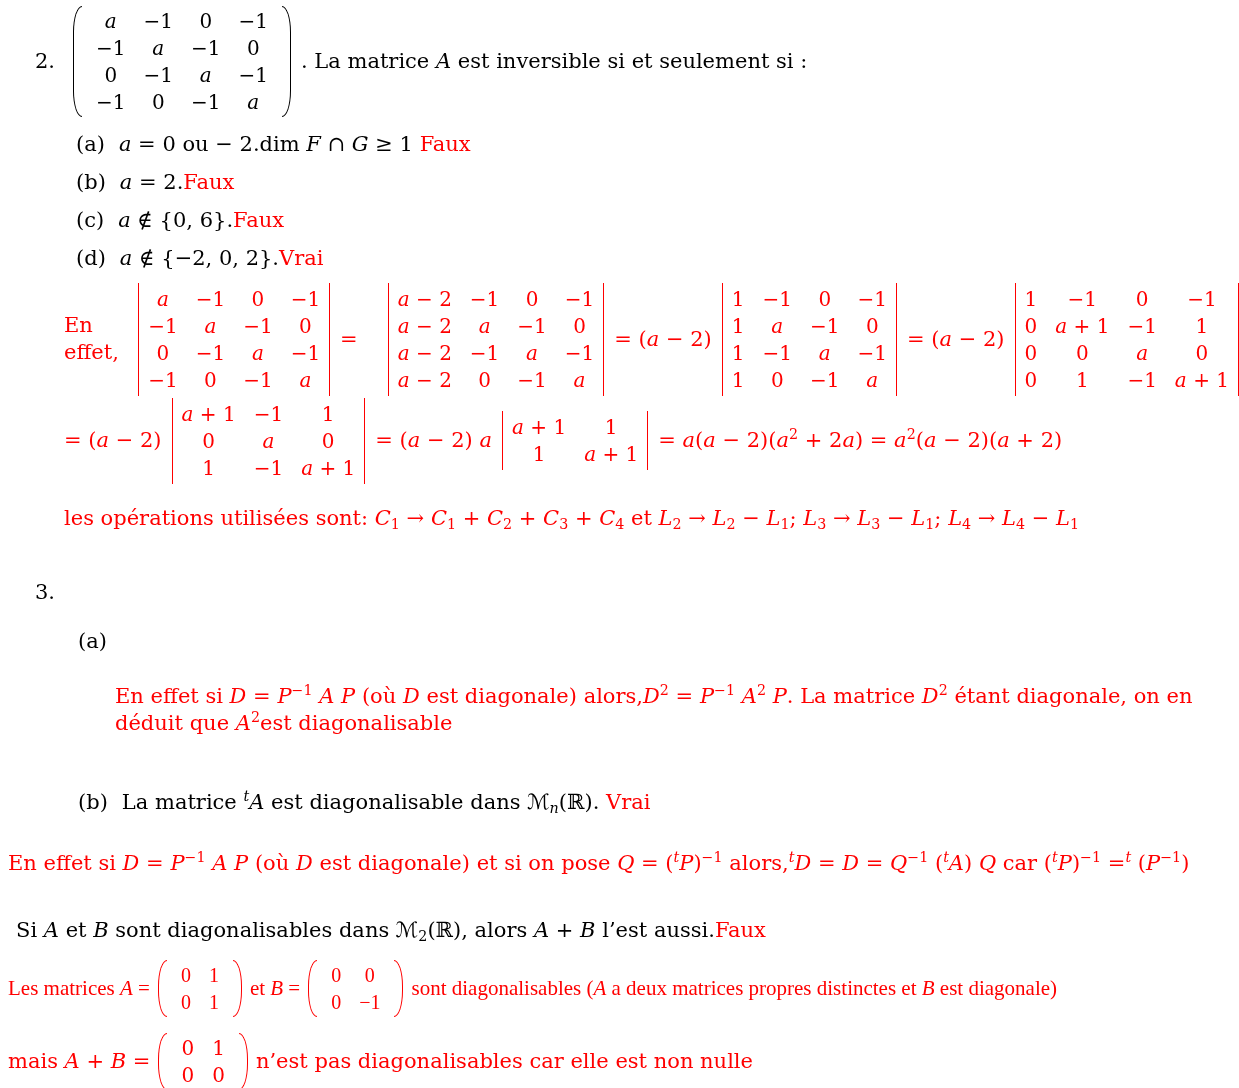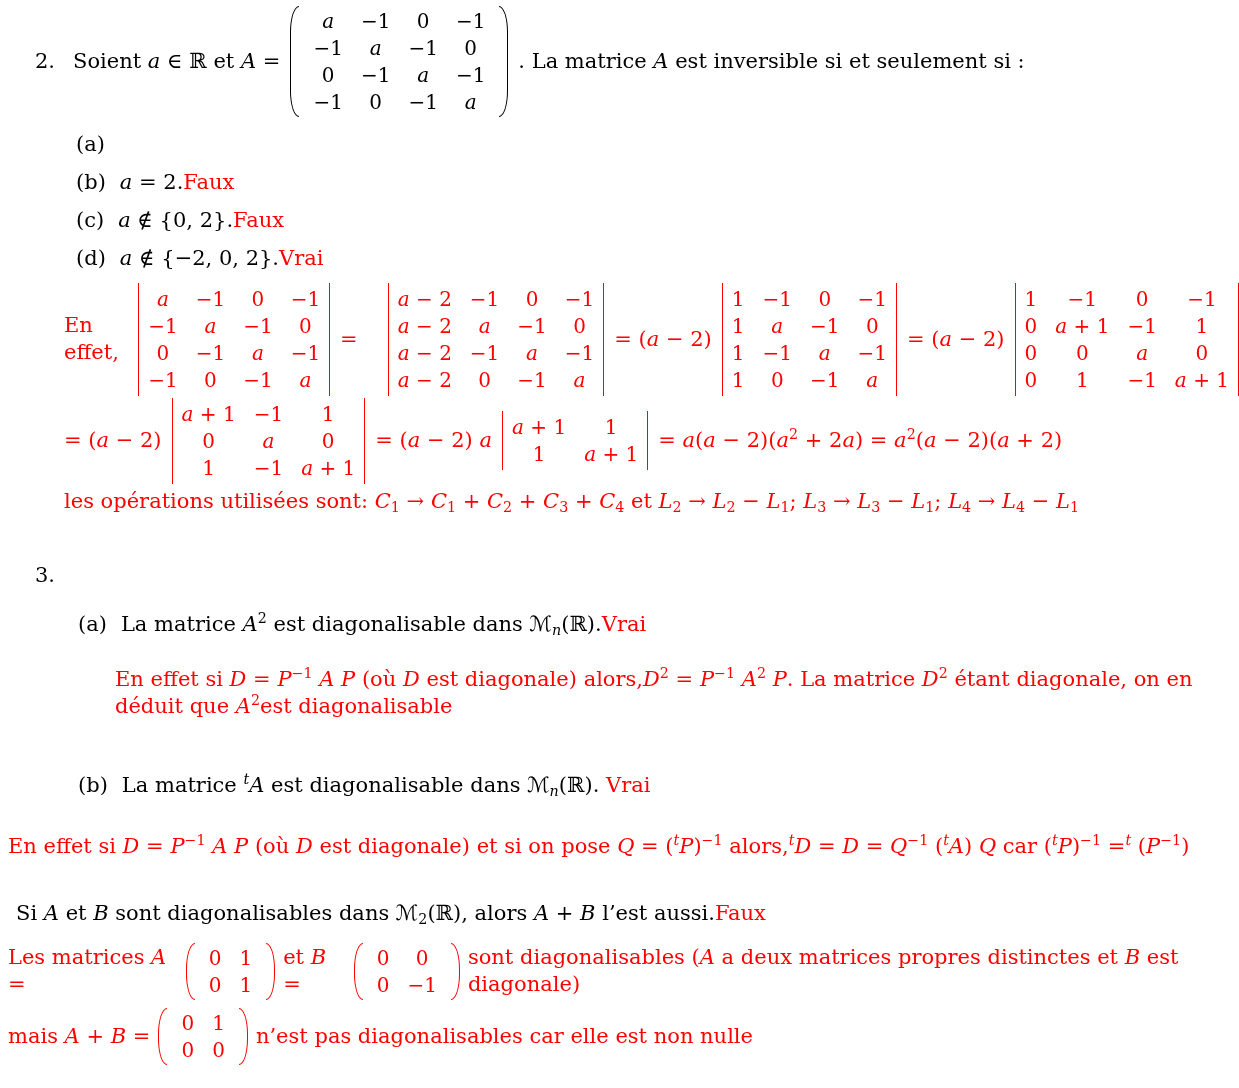--- a/index.html
+++ b/index.html
@@ -34,39 +34,38 @@
   .paren .pr { border:1.8px solid currentColor; border-left:0; border-radius:0 9px 9px 0 / 0 26px 26px 0; margin-left:4px; }
 
   
   .q2-head { margin-left:35px; }
   .q2-head .qnum { margin-right:8px; }
   .choices { margin:14px 0 0 76px; }
   .choice { display:flex; gap:14px; margin-bottom:11px; }
   .proof { margin:8px 0 0 64px; }
   .proof .lead { margin-right:4px; }
   .proof-line2 { margin-top:2px; }
-  .ops-line { margin-top:4px; }
+  .ops-line { margin-top:21px; }
 
   .q3-head { margin:48px 0 0 35px; }
   .q3-item { margin:22px 0 0 78px; display:flex; gap:14px; }
   .q3-item.b { margin-top:52px; }
   .q3a-expl { display:block; margin:28px 0 0 115px; max-width:1126px; }
   .q3b-expl { display:block; margin:34px 0 0 8px; max-width:1230px; }
   .q3c-line { display:block; margin:40px 0 0 16px; }
-  .q3c-expl { margin:16px 0 8px 8px; gap:8px; }
+  .q3c-expl { margin:16px 0 16px 8px; gap:8px;font-family:Liberation Serif, serif; }
   .q3-final { margin:6px 0 16px 8px; gap:8px; }
 </style>
 </head>
 <body>
 
 <main class="page">
 
   <div class="mrow q2-head">
     <span class="qnum">2.</span>
-    <span><span>Soient </span><span class="i">a</span><span> ∈ ℝ et </span><span class="i">A</span><span> =</span></span>
     <span class="matrix paren">
       <span class="pl"></span>
       <span class="cells" style="grid-template-columns: repeat(4, auto);">
           <span class="cell"><span class="i">a</span></span>
           <span class="cell"><span>−1</span></span>
           <span class="cell"><span>0</span></span>
           <span class="cell"><span>−1</span></span>
           <span class="cell"><span>−1</span></span>
           <span class="cell"><span class="i">a</span></span>
           <span class="cell"><span>−1</span></span>
@@ -81,28 +80,29 @@
           <span class="cell"><span class="i">a</span></span>
         </span>
       <span class="pr"></span>
     </span>
     <span><span>. La matrice </span><span class="i">A</span><span> est inversible si et seulement si :</span></span>
   </div>
 
   <div class="choices">
     <div class="choice">
       <span>(a)</span>
+      <span><span class="i">a</span><span> = 0 ou  − 2.dim </span><span class="i">F</span><span> ∩ </span><span class="i">G</span><span> ≥ 1 </span><span class="red">Faux</span></span>
     </div>
     <div class="choice">
       <span>(b)</span>
       <span><span class="i">a</span><span> = 2.</span><span class="red">Faux</span></span>
     </div>
     <div class="choice">
       <span>(c)</span>
-      <span><span class="i">a</span><span> ∉ {0, 2}.</span><span class="red">Faux</span></span>
+      <span><span class="i">a</span><span> ∉ {0, 6}.</span><span class="red">Faux</span></span>
     </div>
     <div class="choice">
       <span>(d)</span>
       <span><span class="i">a</span><span> ∉ {−2, 0, 2}.</span><span class="red">Vrai</span></span>
     </div>
   </div>
 
   <div class="proof red">
     <div class="mrow">
       <span class="lead">En effet,</span>
@@ -220,21 +220,20 @@
 
     <div class="ops-line"><span>les opérations utilisées sont: </span><span class="i">C</span><span class="sub">1</span><span> → </span><span class="i">C</span><span class="sub">1</span><span> + </span><span class="i">C</span><span class="sub">2</span><span> + </span><span class="i">C</span><span class="sub">3</span><span> + </span><span class="i">C</span><span class="sub">4</span><span> et </span><span class="i">L</span><span class="sub">2</span><span> → </span><span class="i">L</span><span class="sub">2</span><span> − </span><span class="i">L</span><span class="sub">1</span><span>; </span><span class="i">L</span><span class="sub">3</span><span> → </span><span class="i">L</span><span class="sub">3</span><span> − </span><span class="i">L</span><span class="sub">1</span><span>; </span><span class="i">L</span><span class="sub">4</span><span> → </span><span class="i">L</span><span class="sub">4</span><span> − </span><span class="i">L</span><span class="sub">1</span></div>
   </div>
 
   <div class="mrow q3-head">
     <span>3.</span>
   </div>
 
   <div class="q3-item">
     <span>(a)</span>
-    <span><span>La matrice </span><span class="i">A</span><span class="sup">2</span><span> est diagonalisable dans ℳ</span><span class="i sub">n</span><span>(ℝ).</span><span class="red">Vrai</span></span>
   </div>
 
   <span class="q3a-expl red"><span>En effet si </span><span class="i">D</span><span> = </span><span class="i">P</span><span class="sup">−1</span><span> </span><span class="i">A</span><span> </span><span class="i">P</span><span> (où </span><span class="i">D</span><span> est diagonale) alors,</span><span class="i">D</span><span class="sup">2</span><span> = </span><span class="i">P</span><span class="sup">−1</span><span> </span><span class="i">A</span><span class="sup">2</span><span> </span><span class="i">P</span><span>. La matrice </span><span class="i">D</span><span class="sup">2</span><span> étant diagonale, on en déduit que </span><span class="i">A</span><span class="sup">2</span><span>est diagonalisable</span></span>
 
   <div class="q3-item b">
     <span>(b)</span>
     <span><span>La matrice </span><span class="i sup">t</span><span class="i">A</span><span> est diagonalisable dans ℳ</span><span class="i sub">n</span><span>(ℝ). </span><span class="red">Vrai</span></span>
   </div>
 
   <span class="q3b-expl red"><span>En effet si </span><span class="i">D</span><span> = </span><span class="i">P</span><span class="sup">−1</span><span> </span><span class="i">A</span><span> </span><span class="i">P</span><span> (où </span><span class="i">D</span><span> est diagonale) et si on pose </span><span class="i">Q</span><span> = (</span><span class="i sup">t</span><span class="i">P</span><span>)</span><span class="sup">−1</span><span> alors,</span><span class="i sup">t</span><span class="i">D</span><span> = </span><span class="i">D</span><span> = </span><span class="i">Q</span><span class="sup">−1</span><span> (</span><span class="i sup">t</span><span class="i">A</span><span>) </span><span class="i">Q</span><span> car (</span><span class="i sup">t</span><span class="i">P</span><span>)</span><span class="sup">−1</span><span> =</span><span class="i sup">t</span><span> (</span><span class="i">P</span><span class="sup">−1</span><span>)</span></span>

